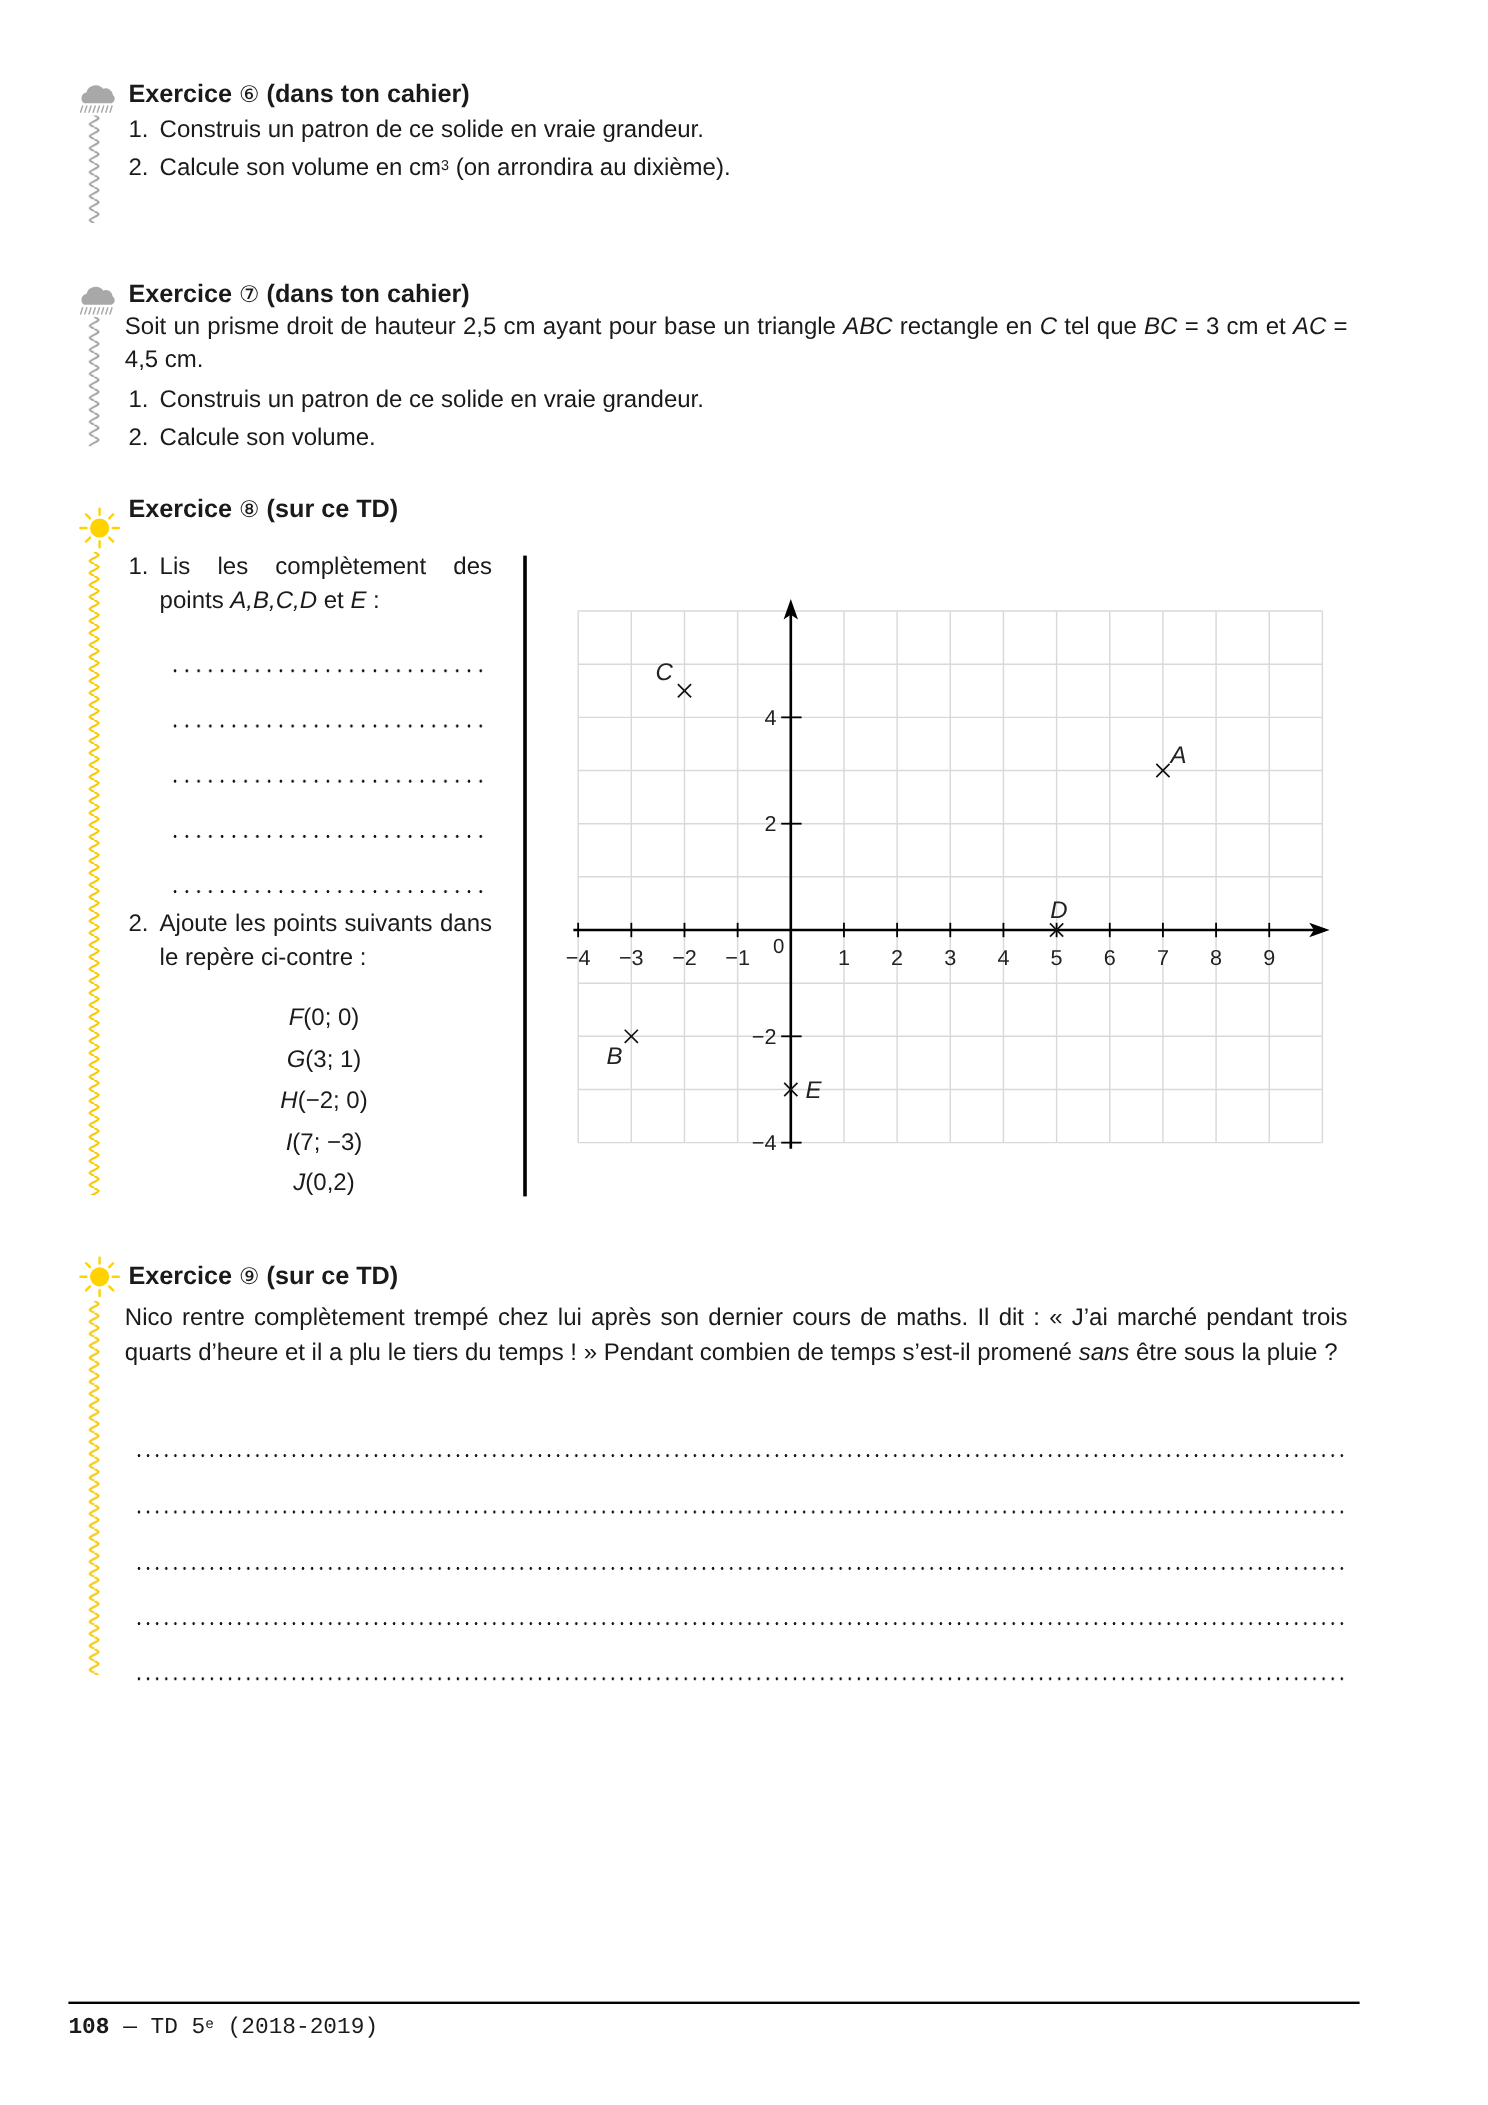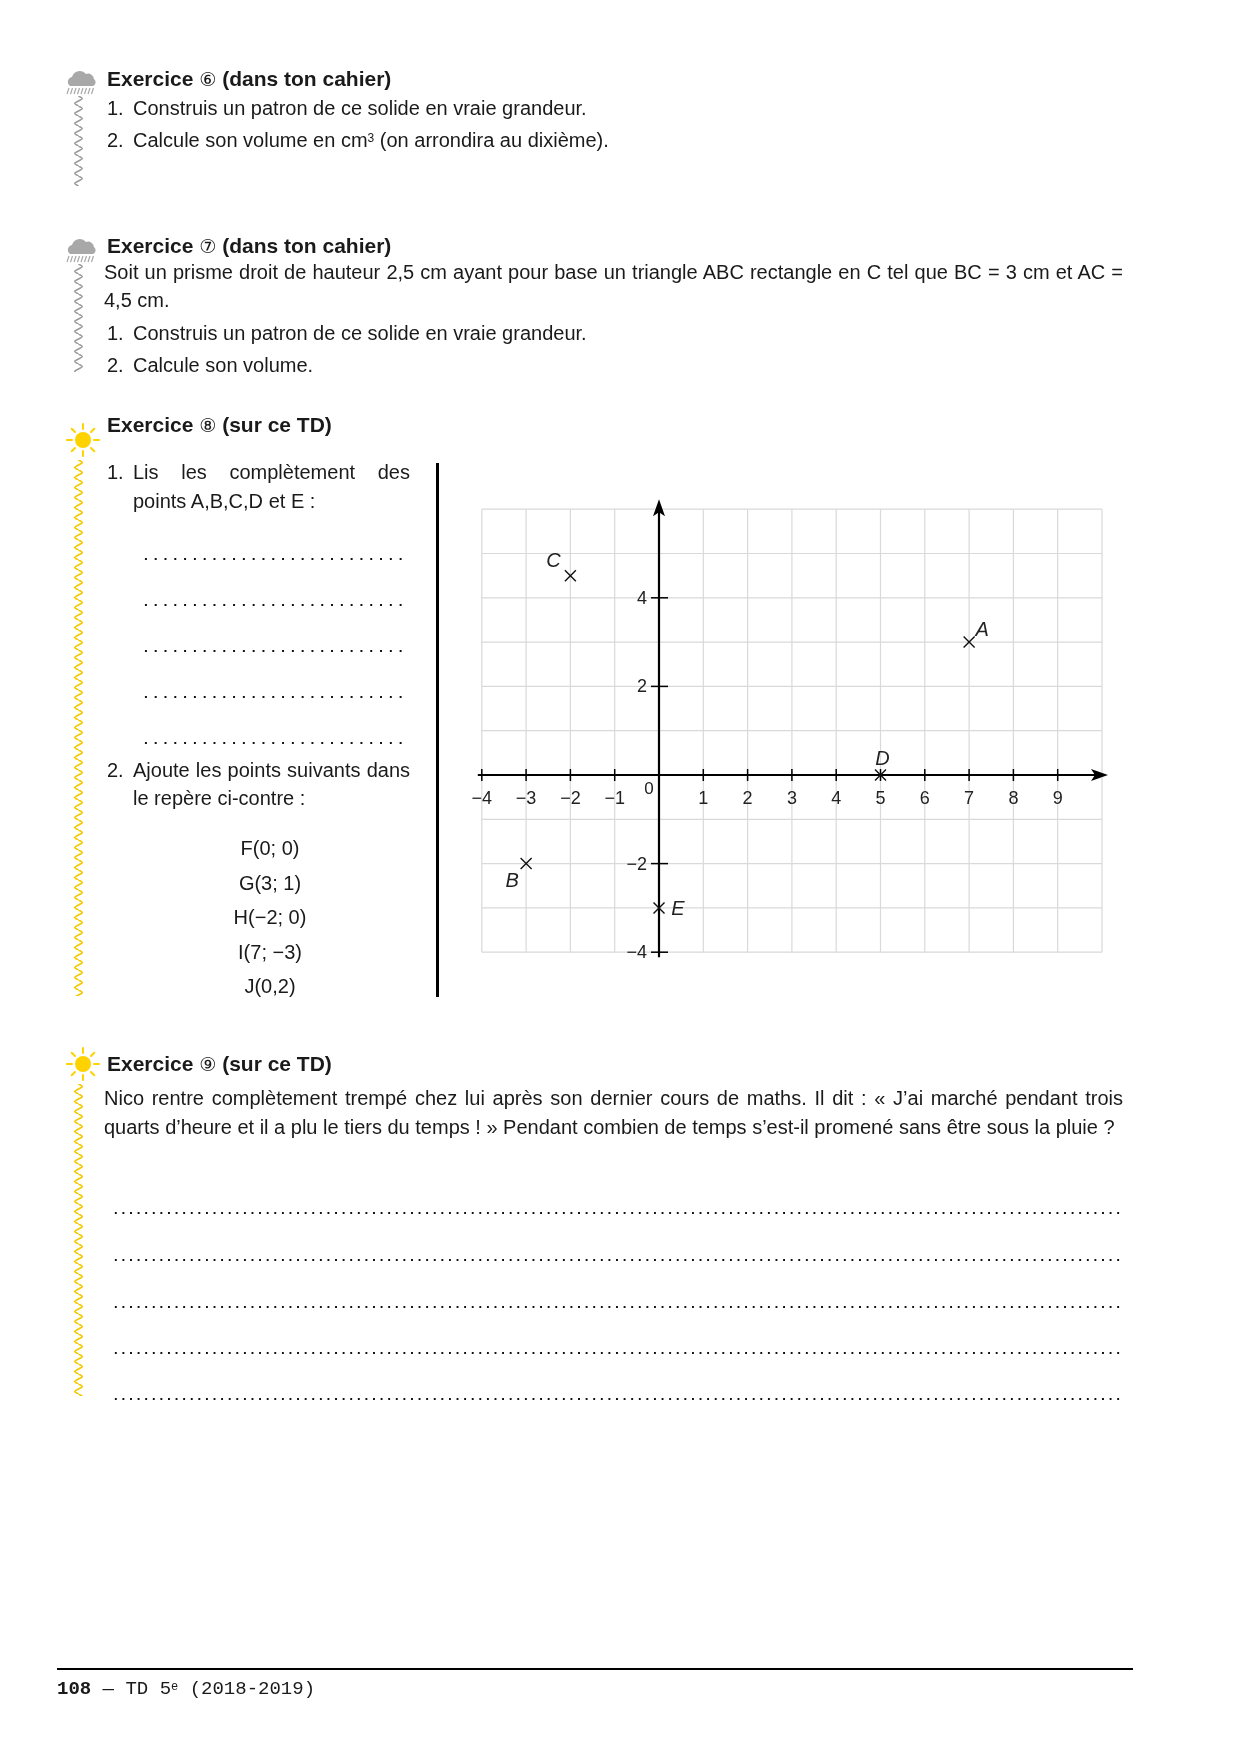--- a/index.html
+++ b/index.html
@@ -3,21 +3,21 @@
 <meta charset="utf-8">
 <style>
   html, body { margin:0; padding:0; background:#ffffff; }
   .page {
     position:relative; width:1240px; height:1754px; background:#ffffff; overflow:hidden;
     font-family:"Liberation Sans", sans-serif; color:#1a1a1a; font-size:20px;
   }
   .abs { position:absolute; }
   .title { position:absolute; left:107px; font-weight:bold; font-size:21px; line-height:26px; white-space:nowrap; }
   .circ { font-family:"DejaVu Sans", sans-serif; font-weight:normal; font-size:19px; }
-  .m { }
+  .m { font-style:italic; }
   .block { position:absolute; left:104px; width:1019px; }
   .para { text-align:justify; }
   .item { display:flex; padding-left:3px; }
   .num { width:26px; flex:none; }
   .itxt { flex:1; text-align:justify; }
   .wave { position:absolute; left:72px; width:13px; }
   .icon { position:absolute; }
   .dots8 {
     position:absolute; left:141px; width:264px; height:4px;
     background-image: radial-gradient(circle, #111 1px, transparent 1.4px);

